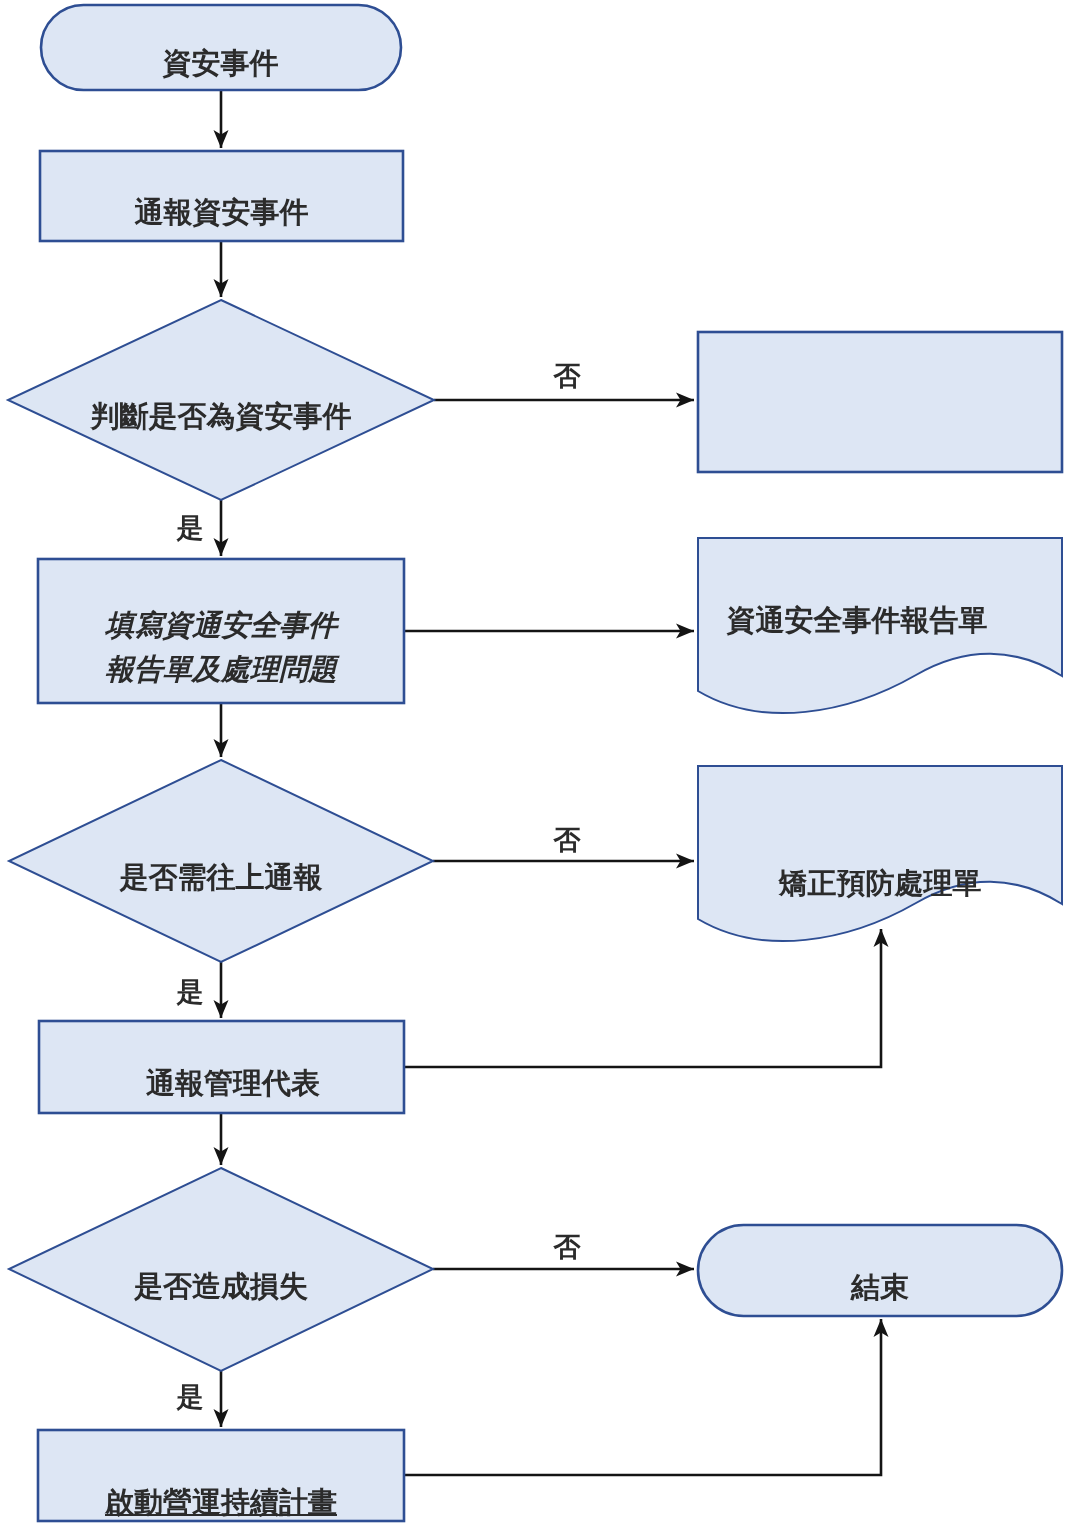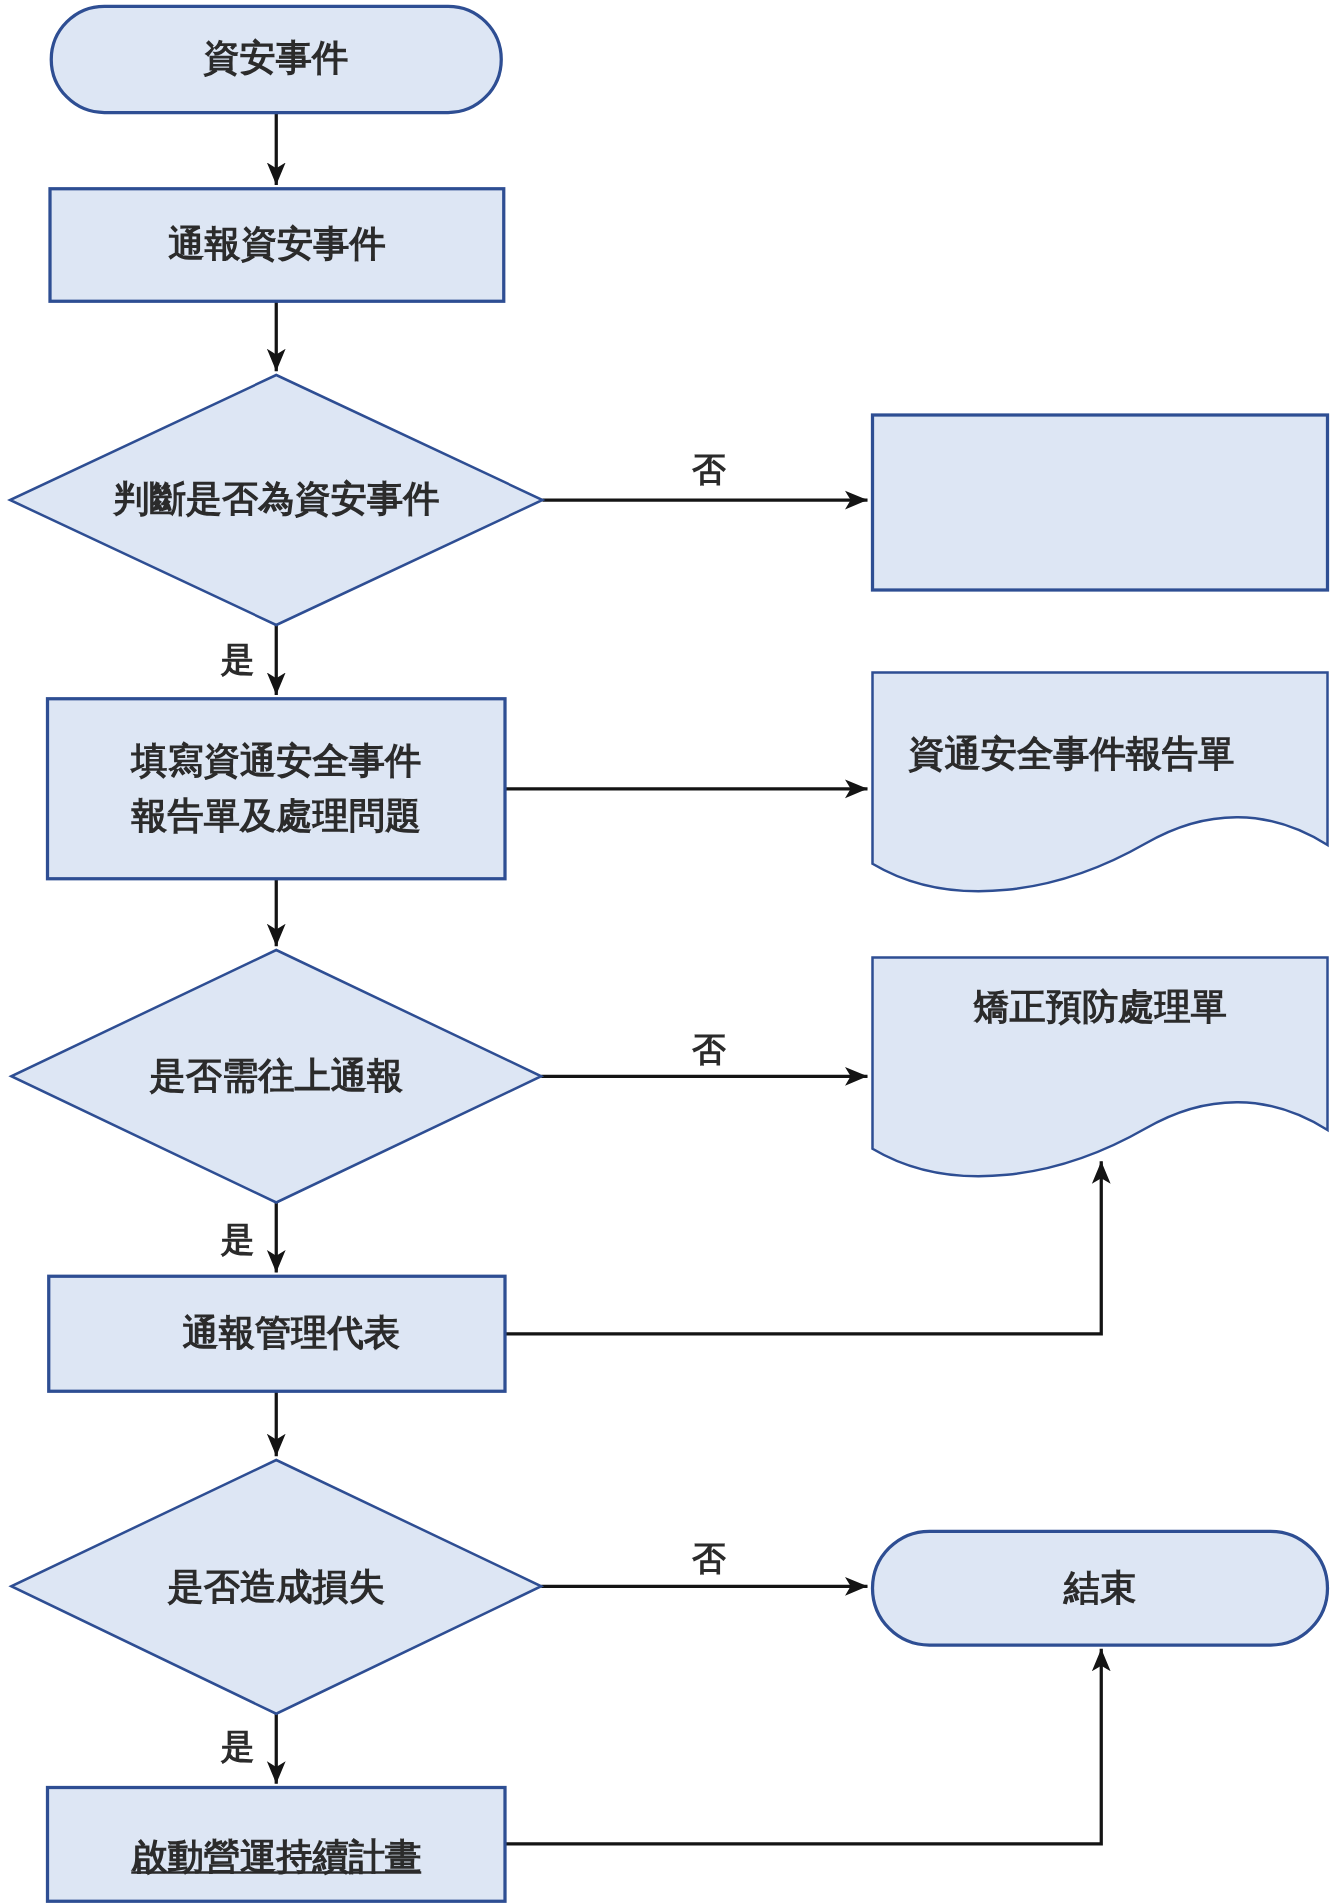--- a/index.html
+++ b/index.html
@@ -29,20 +29,21 @@
     display:flex;
     flex-direction:column;
     align-items:center;
     justify-content:center;
     text-align:center;
     color:var(--text);
     font-weight:700;
     font-size:29px;
     line-height:44px;
     pointer-events:none;
+    margin-top:16px;
   }
   .edge-lbl{
     position:absolute;
     display:flex;
     align-items:center;
     justify-content:center;
     text-align:center;
     color:var(--text);
     font-weight:600;
     font-size:27px;
@@ -89,27 +90,27 @@
       <rect class="shape rect-shape" x="39" y="1021" width="365" height="92"></rect>
       <polygon class="shape thin-shape" points="221,1168 433,1269 221,1371 9,1269"></polygon>
       <rect class="shape rect-shape" x="698" y="1225" width="364" height="91" rx="45.5" ry="45.5"></rect>
       <rect class="shape rect-shape" x="38" y="1430" width="366" height="91"></rect>
     </g>
   </svg>
 
   <div class="lbl" style="left:40px;top:4px;width:361px;height:86px;">資安事件</div>
   <div class="lbl" style="left:40px;top:151px;width:363px;height:90px;text-align:center;">通報資安事件</div>
   <div class="lbl" style="left:8px;top:300px;width:426px;height:200px;">判斷是否為資安事件</div>
-  <div class="lbl" style="left:38px;top:559px;width:366px;height:144px;">
+  <div class="lbl" style="left:38px;top:559px;width:366px;height:144px;font-style:italic;">
     <span>填寫資通安全事件</span>
     <span>報告單及處理問題</span>
   </div>
   <div class="lbl" style="left:698px;top:538px;width:318px;height:132px;font-family:Liberation Serif, serif;">資通安全事件報告單</div>
   <div class="lbl" style="left:9px;top:760px;width:424px;height:202px;">是否需往上通報</div>
-  <div class="lbl" style="left:698px;top:740px;width:364px;height:132px;">矯正預防處理單</div>
+  <div class="lbl" style="left:698px;top:801px;width:364px;height:132px;">矯正預防處理單</div>
   <div class="lbl" style="left:39px;top:1021px;width:365px;height:92px;padding-left:23px;">通報管理代表</div>
   <div class="lbl" style="left:9px;top:1168px;width:424px;height:203px;">是否造成損失</div>
   <div class="lbl" style="left:698px;top:1225px;width:364px;height:91px;">結束</div>
   <div class="lbl" style="left:38px;top:1430px;width:366px;height:112px;text-decoration:underline;">啟動營運持續計畫</div>
 
   <div class="edge-lbl" style="left:537px;top:356px;width:60px;height:40px;">否</div>
   <div class="edge-lbl" style="left:160px;top:508px;width:60px;height:40px;">是</div>
   <div class="edge-lbl" style="left:537px;top:820px;width:60px;height:40px;">否</div>
   <div class="edge-lbl" style="left:160px;top:972px;width:60px;height:40px;">是</div>
   <div class="edge-lbl" style="left:537px;top:1227px;width:60px;height:40px;">否</div>

